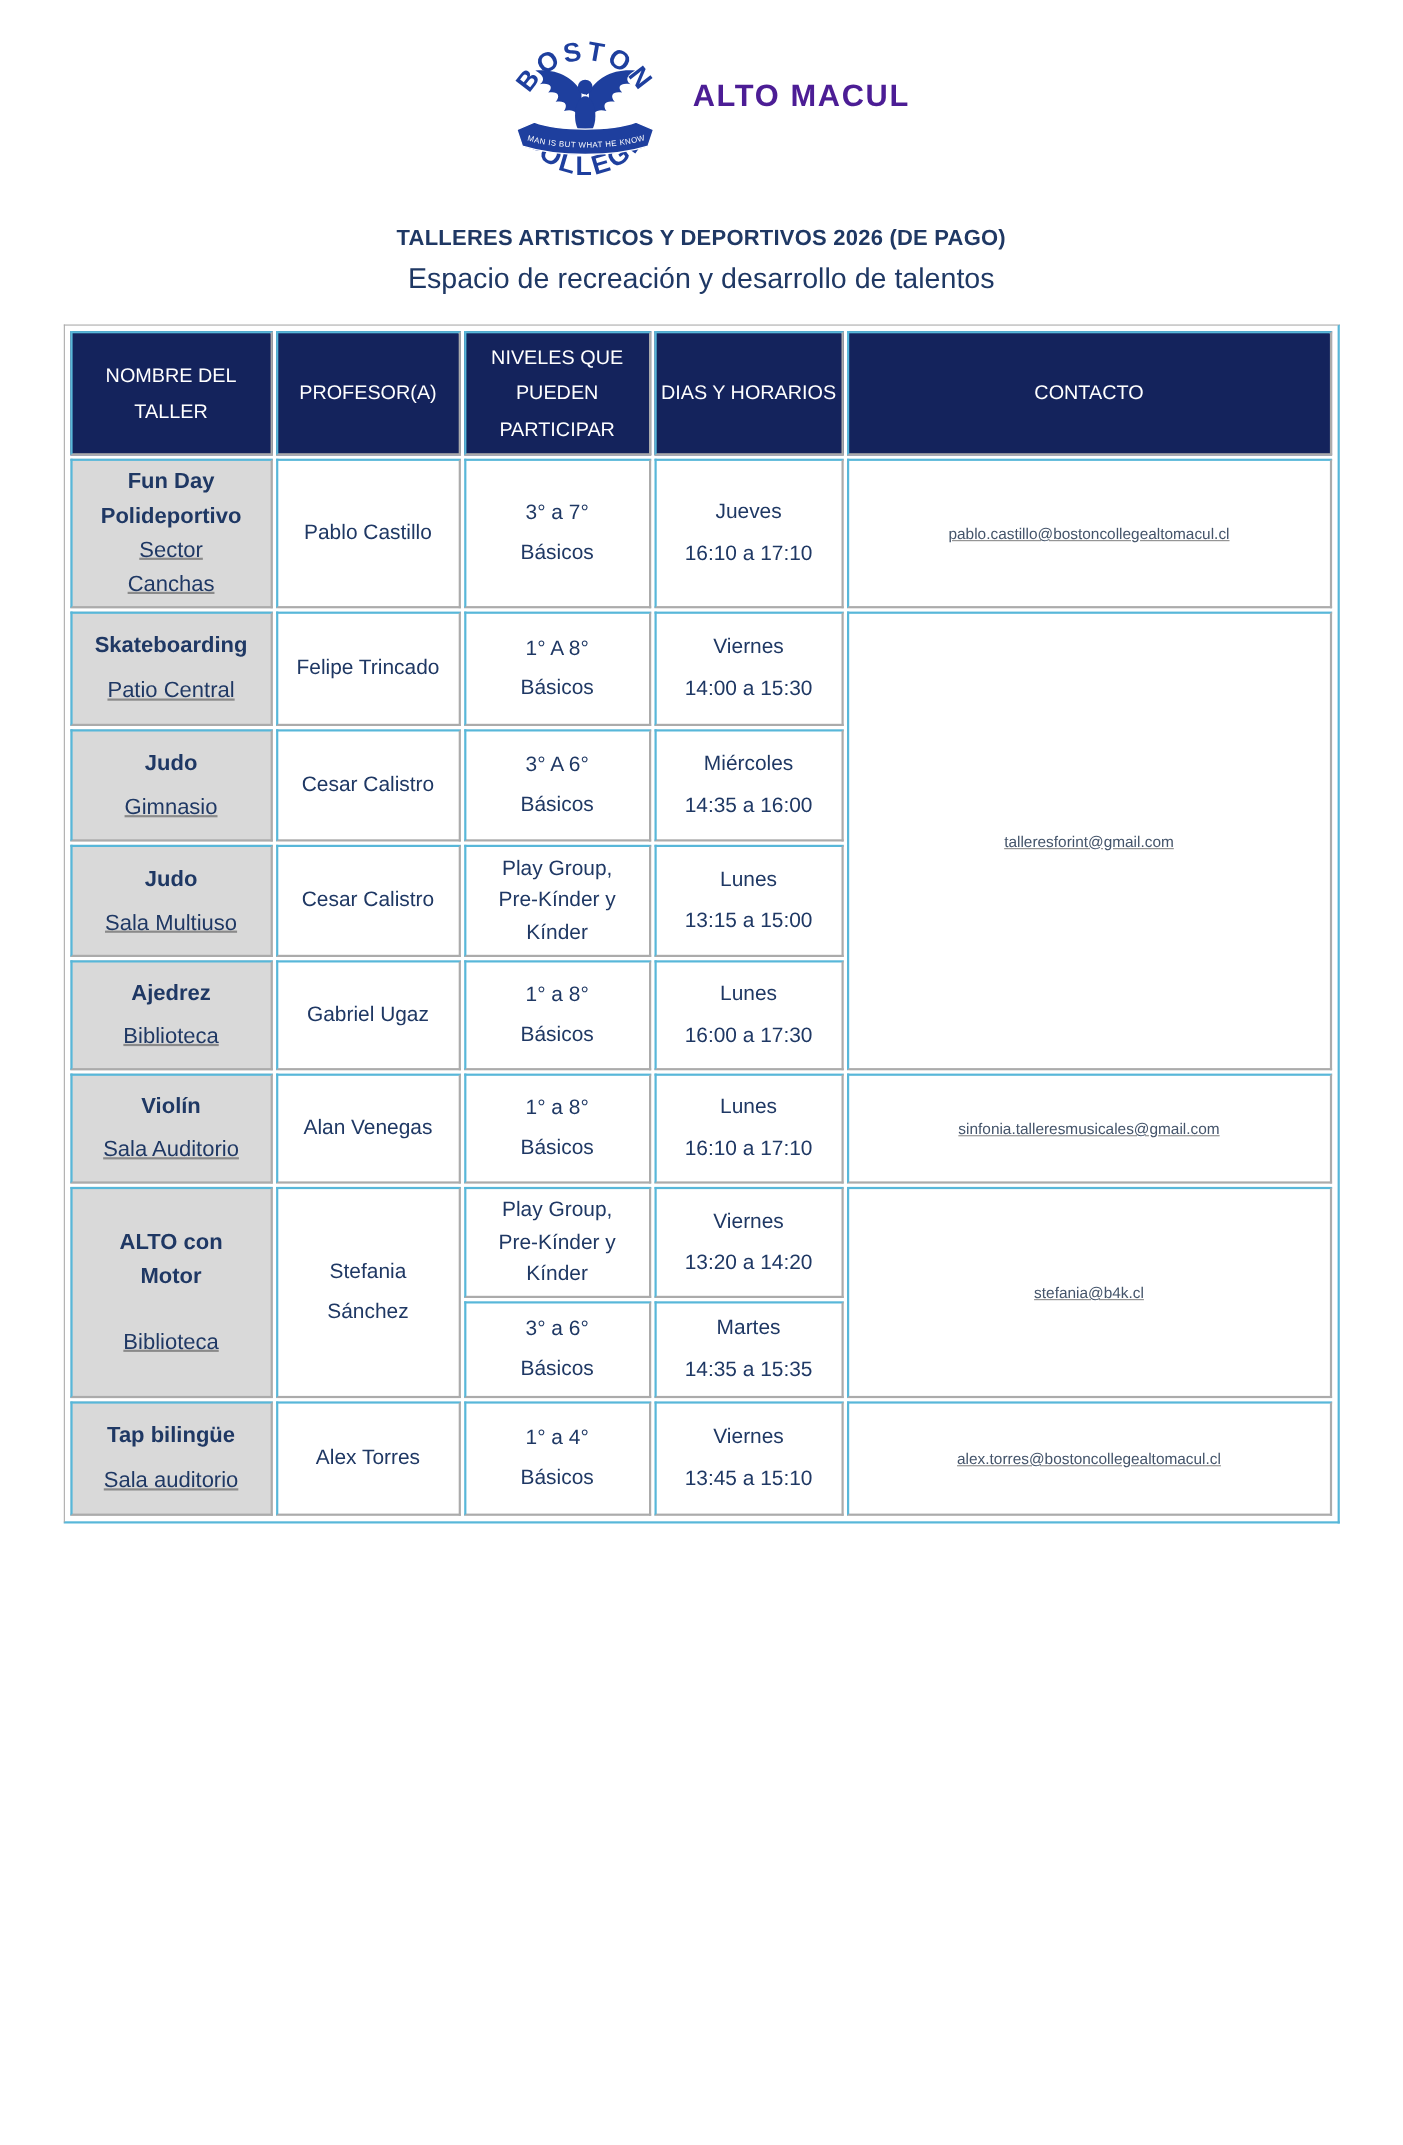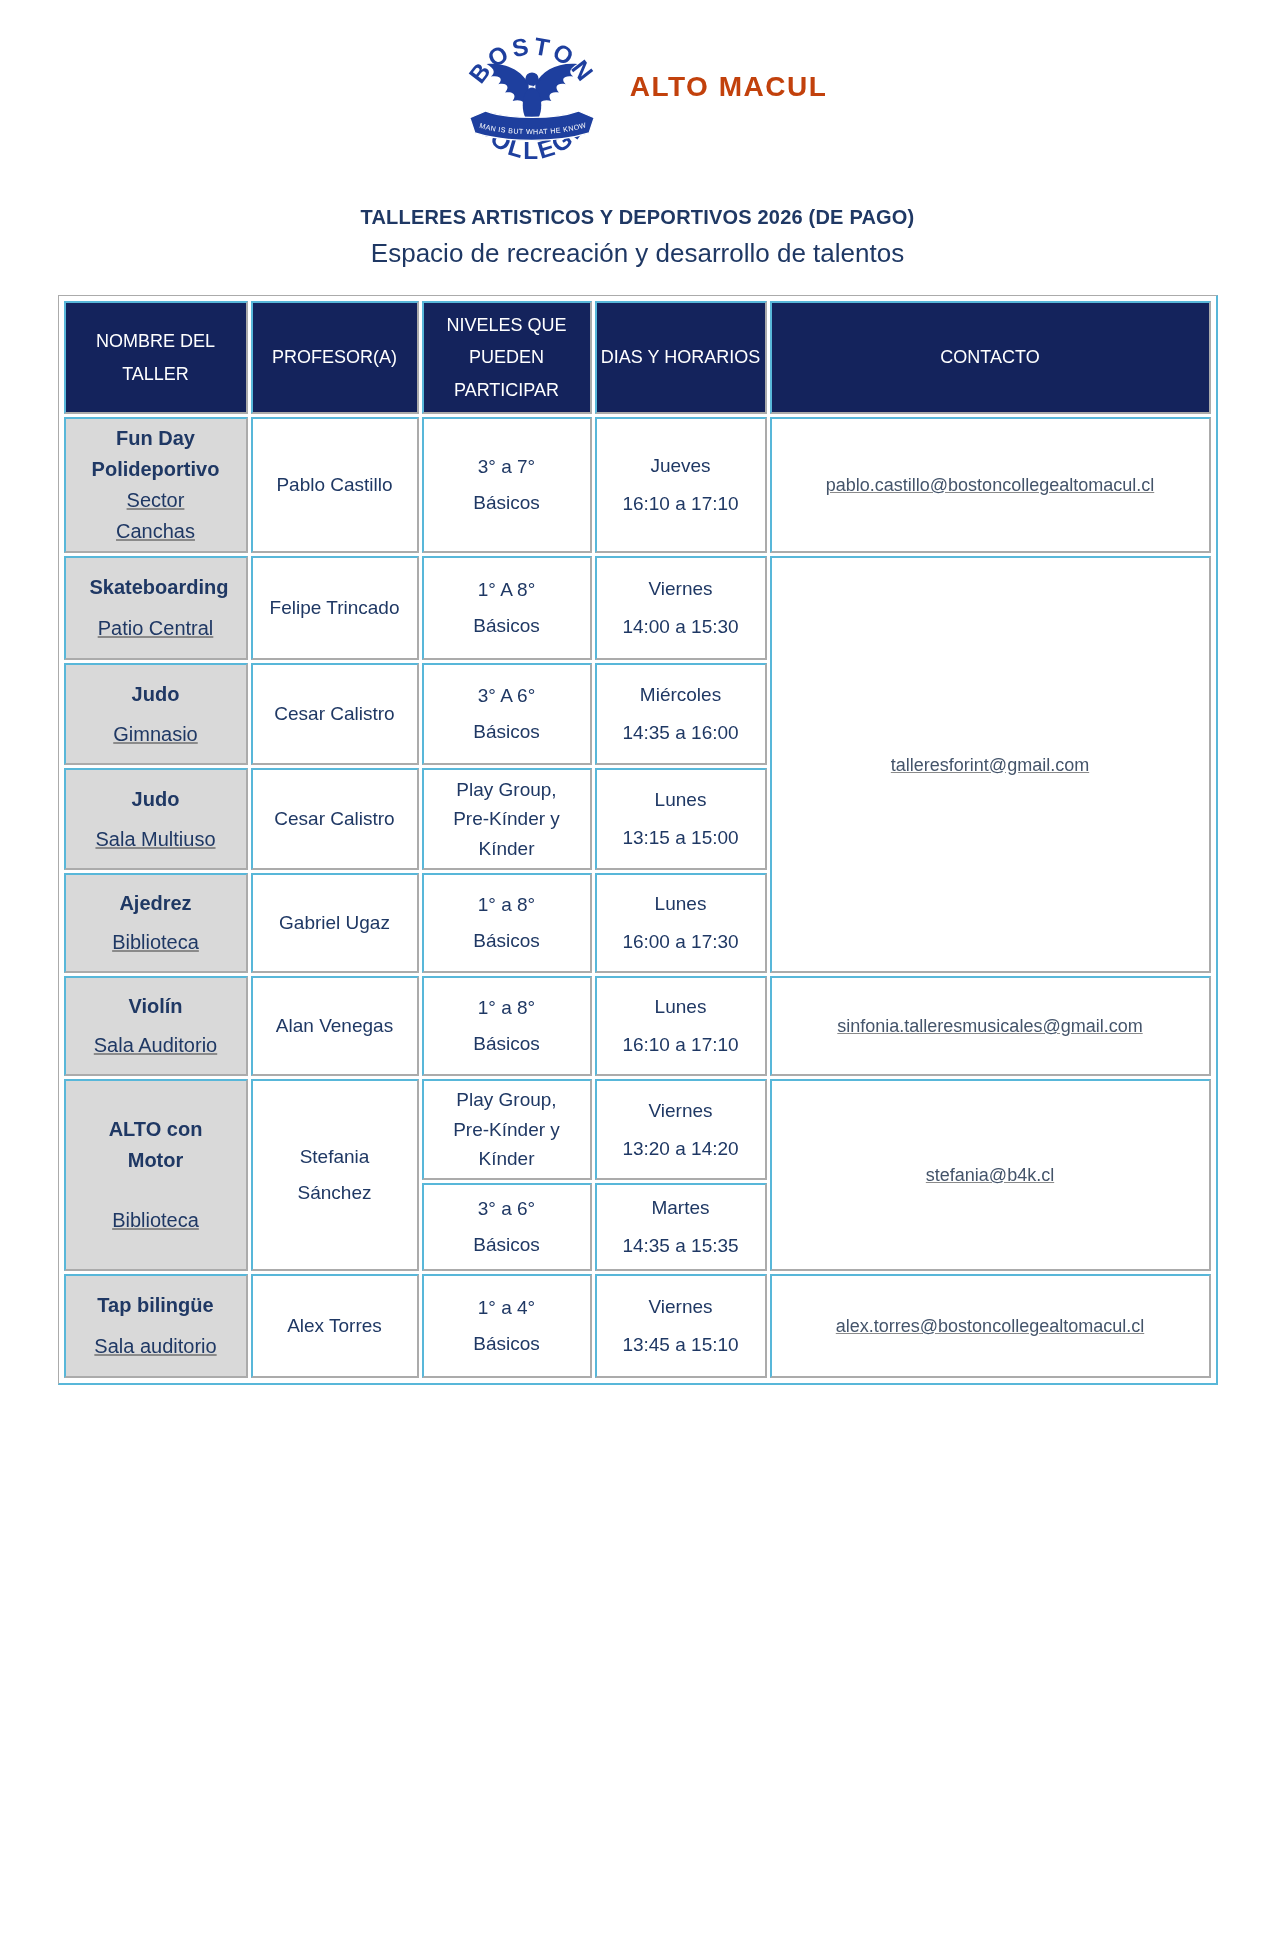--- a/index.html
+++ b/index.html
@@ -9,21 +9,21 @@
     position:relative; overflow:hidden;
   }
   
   .logo-row {
     display:flex; justify-content:center; align-items:center;
     gap:14px; padding-top:22px; height:168px;
   }
   .emblem { width:168px; height:168px; flex:0 0 auto; }
   .brand {
     font-size:28px; font-weight:800; letter-spacing:1.5px;
-    color:#c2410c; margin-top:-38px;
+    color:#4c1d95; margin-top:-38px;
   }
   
   .page-title {
     text-align:center; font-size:20px; font-weight:700;
     color:#1f3864; margin-top:16px; letter-spacing:0.2px;
   }
   .page-subtitle {
     text-align:center; font-size:26px; font-weight:400;
     color:#1f3864; margin-top:9px;
   }
@@ -43,33 +43,33 @@
     overflow:hidden;
   }
   th {
     background:#14235c; color:#ffffff; font-weight:400;
     font-size:18px; line-height:1.8; padding:6px 4px;
   }
   td { font-size:19px; line-height:1.8; padding:4px 6px; color:#1f3864; }
   td.name-cell { background:#d9d9d9; }
   .name-box {
     display:flex; flex-direction:column; justify-content:space-evenly;
-    margin:0 auto; width:132px;
+    align-items:center; margin:0 auto; width:132px;
   }
   .w-name { font-weight:700; font-size:20px; line-height:1.55; }
   .w-loc {
     font-weight:400; font-size:20px; line-height:1.55;
     color:#1f3864; text-decoration:underline;
     text-decoration-color:#8a8a8a; cursor:pointer;
   }
   .levels-box { width:116px; margin:0 auto; line-height:1.9; }
   .prof-narrow { width:92px; margin:0 auto; line-height:1.9; }
   .sched div { line-height:2.0; }
   .email {
-    font-size:18px; color:#44546a; text-decoration:underline;
+    font-size:14px; color:#44546a; text-decoration:underline;
     text-decoration-color:#8a8a8a; cursor:pointer; word-break:break-all;
   }
   
   .rh-head  { height:100px; }
   .rh-0 { height:128px; }
   .rh-1 { height:102px; }
   .rh-2 { height:101px; }
   .rh-3 { height:100px; }
   .rh-4 { height:99px;  }
   .rh-5 { height:99px;  }

